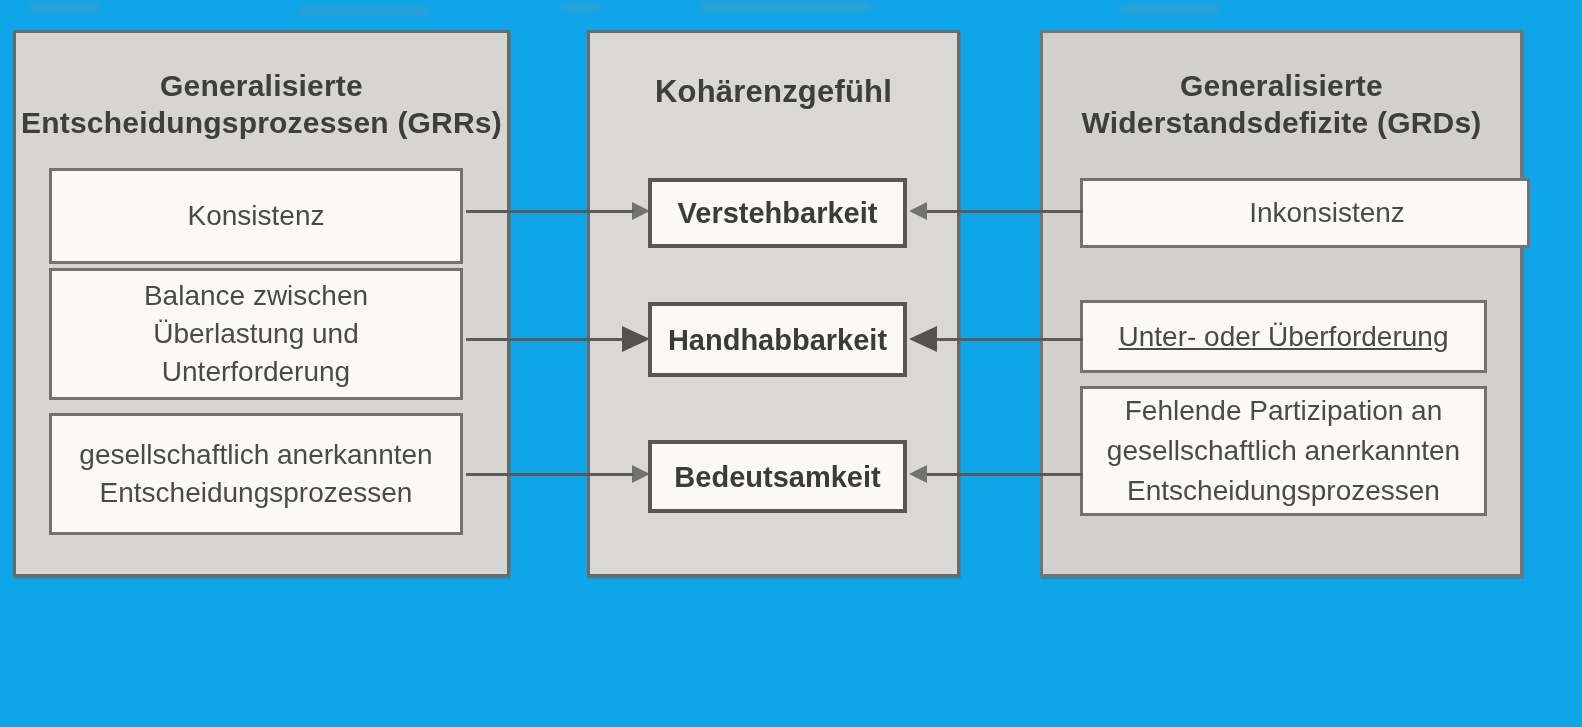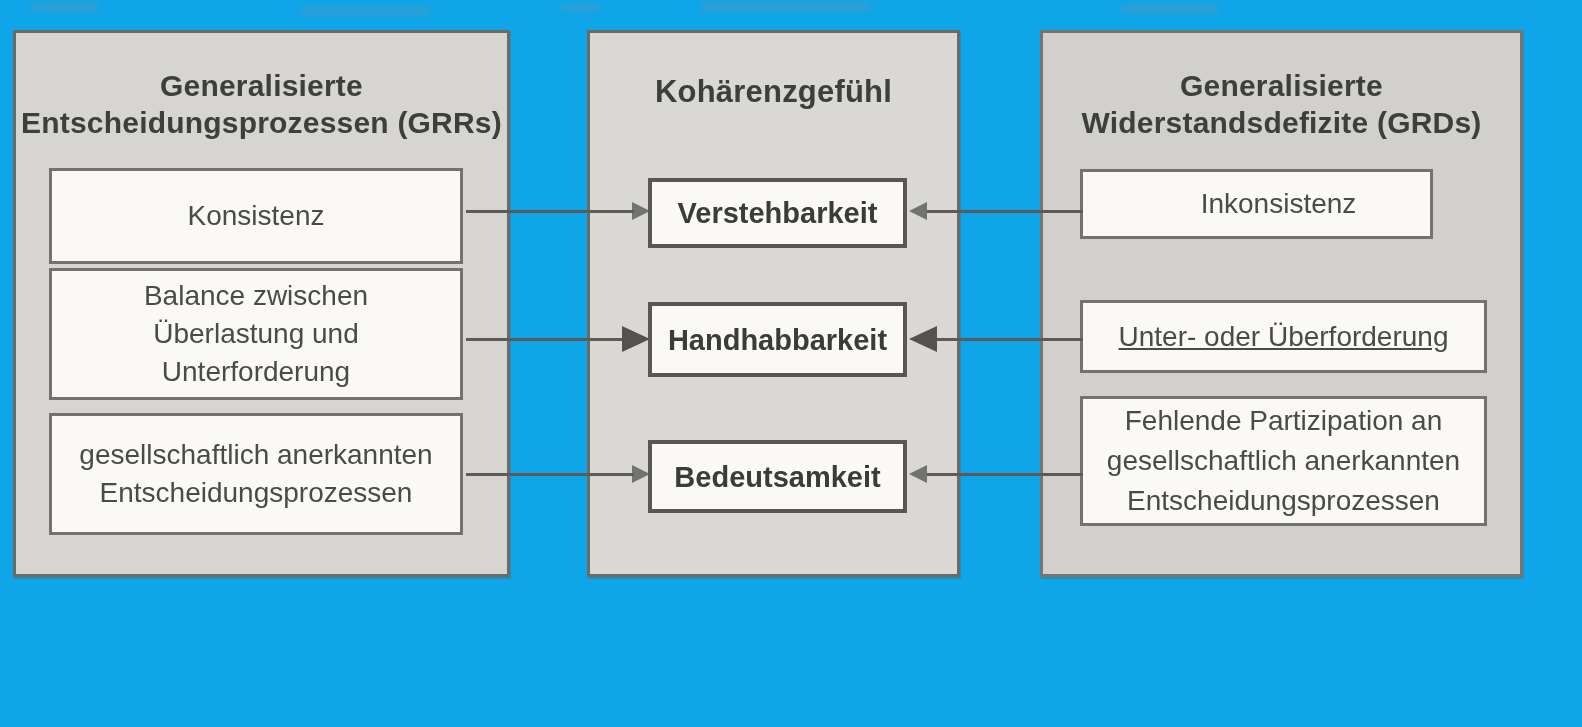--- a/index.html
+++ b/index.html
@@ -54,23 +54,23 @@
     font-weight:bold;
     font-size:29px;
     color:#3b3b38;
   }
   #box-konsistenz   {left:49px;  top:168px; width:414px; height:96px;}
   #box-balance      {left:49px;  top:268px; width:414px; height:132px;}
   #box-partizipation{left:49px;  top:413px; width:414px; height:122px;}
   #box-verstehbarkeit{left:648px;top:178px; width:259px; height:70px;}
   #box-handhabbarkeit{left:648px;top:302px; width:259px; height:75px;}
   #box-bedeutsamkeit {left:648px;top:440px; width:259px; height:73px;justify-content:center;}
-  #box-inkonsistenz {left:1080px;top:169px; width:353px; height:70px;padding-left:44px;}
+  #box-inkonsistenz {left:1080px;top:178px; width:450px; height:70px;padding-left:44px;}
   #box-unterforderung{left:1080px;top:300px;width:407px; height:73px;text-decoration:underline;}
-  #box-fehlende     {left:1080px;top:396px; width:407px; height:130px;}
+  #box-fehlende     {left:1080px;top:386px; width:407px; height:130px;}
   #box-fehlende{line-height:40px;}
 
   
   .link{position:absolute;height:3px;background:#5c5b58;}
   .arr{position:absolute;width:0;height:0;}
   .arr.r{border-top:9px solid transparent;border-bottom:9px solid transparent;border-left:18px solid #5c5b58;}
   .arr.l{border-top:9px solid transparent;border-bottom:9px solid transparent;border-right:18px solid #5c5b58;}
   .arr.big.r{border-top:13px solid transparent;border-bottom:13px solid transparent;border-left:28px solid #53524e;}
   .arr.big.l{border-top:13px solid transparent;border-bottom:13px solid transparent;border-right:28px solid #53524e;}
   .arr.soft{opacity:.82;}

